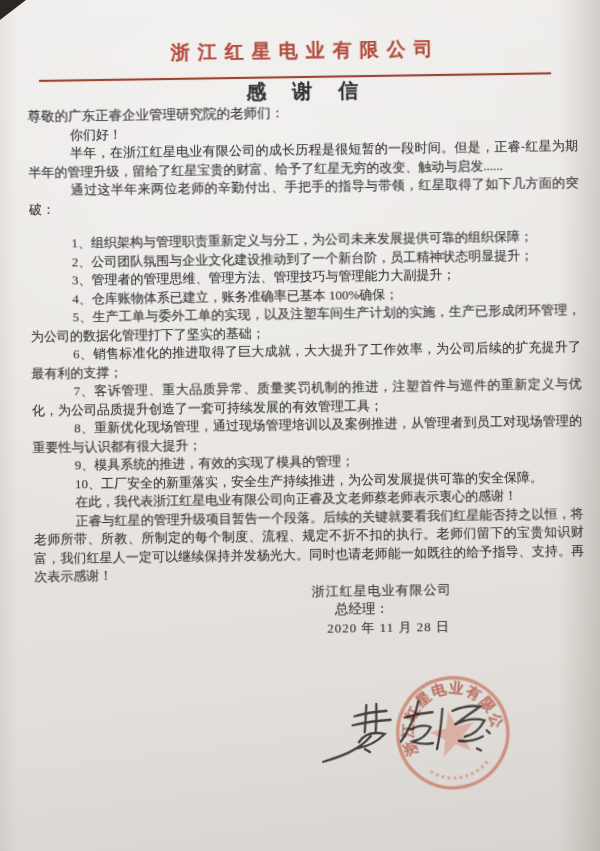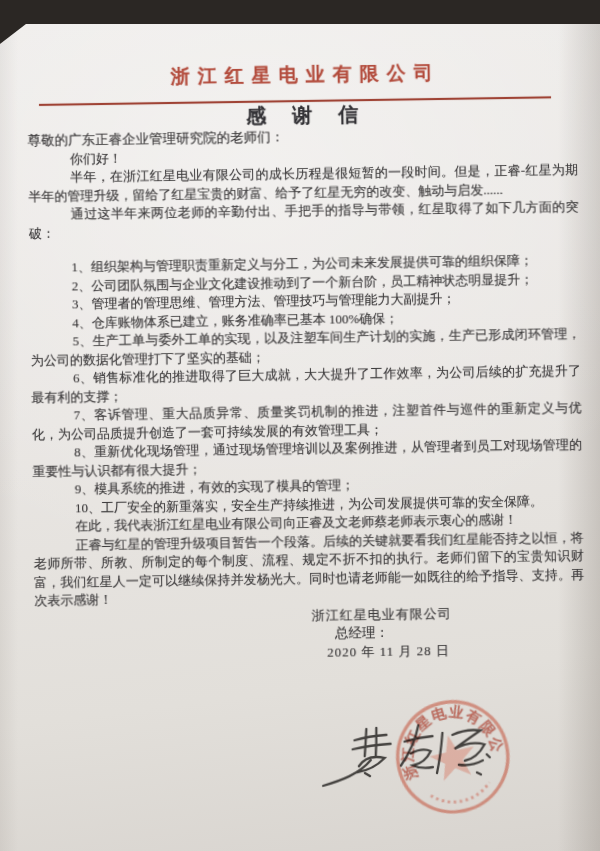--- a/index.html
+++ b/index.html
@@ -8,21 +8,20 @@
     background:#2b2724;
     font-family:"Liberation Serif", serif;
   }
   .paper{
     position:absolute;inset:0;
     clip-path:polygon(26px 0, 100% 0, 100% 100%, 0 100%, 0 20px);
     background:
       radial-gradient(140% 90% at 42% 18%, rgba(255,255,255,0.30), rgba(255,255,255,0) 55%),
       linear-gradient(to right, rgba(110,100,92,0.10) 0, rgba(110,100,92,0) 3%, rgba(110,100,92,0) 93%, rgba(95,85,75,0.22) 100%),
       linear-gradient(173deg, #efedeb 0%, #e9e6e3 45%, #e2dfda 78%, #d8d4cf 100%);
-    margin-top: 24px;
   }
   .letter{
     position:absolute;left:30px;top:38px;width:550px;
     transform:rotate(-0.85deg);transform-origin:50% 40%;
     color:#3e3c3d;font-size:13px;line-height:18.5px;text-align:justify;
     text-shadow:0 0 0.7px rgba(62,60,61,0.45);
   }
   .letter p{margin:0;}
   .co-head{
     color:#b34c3d;font-size:19px;line-height:26px;font-weight:bold;

